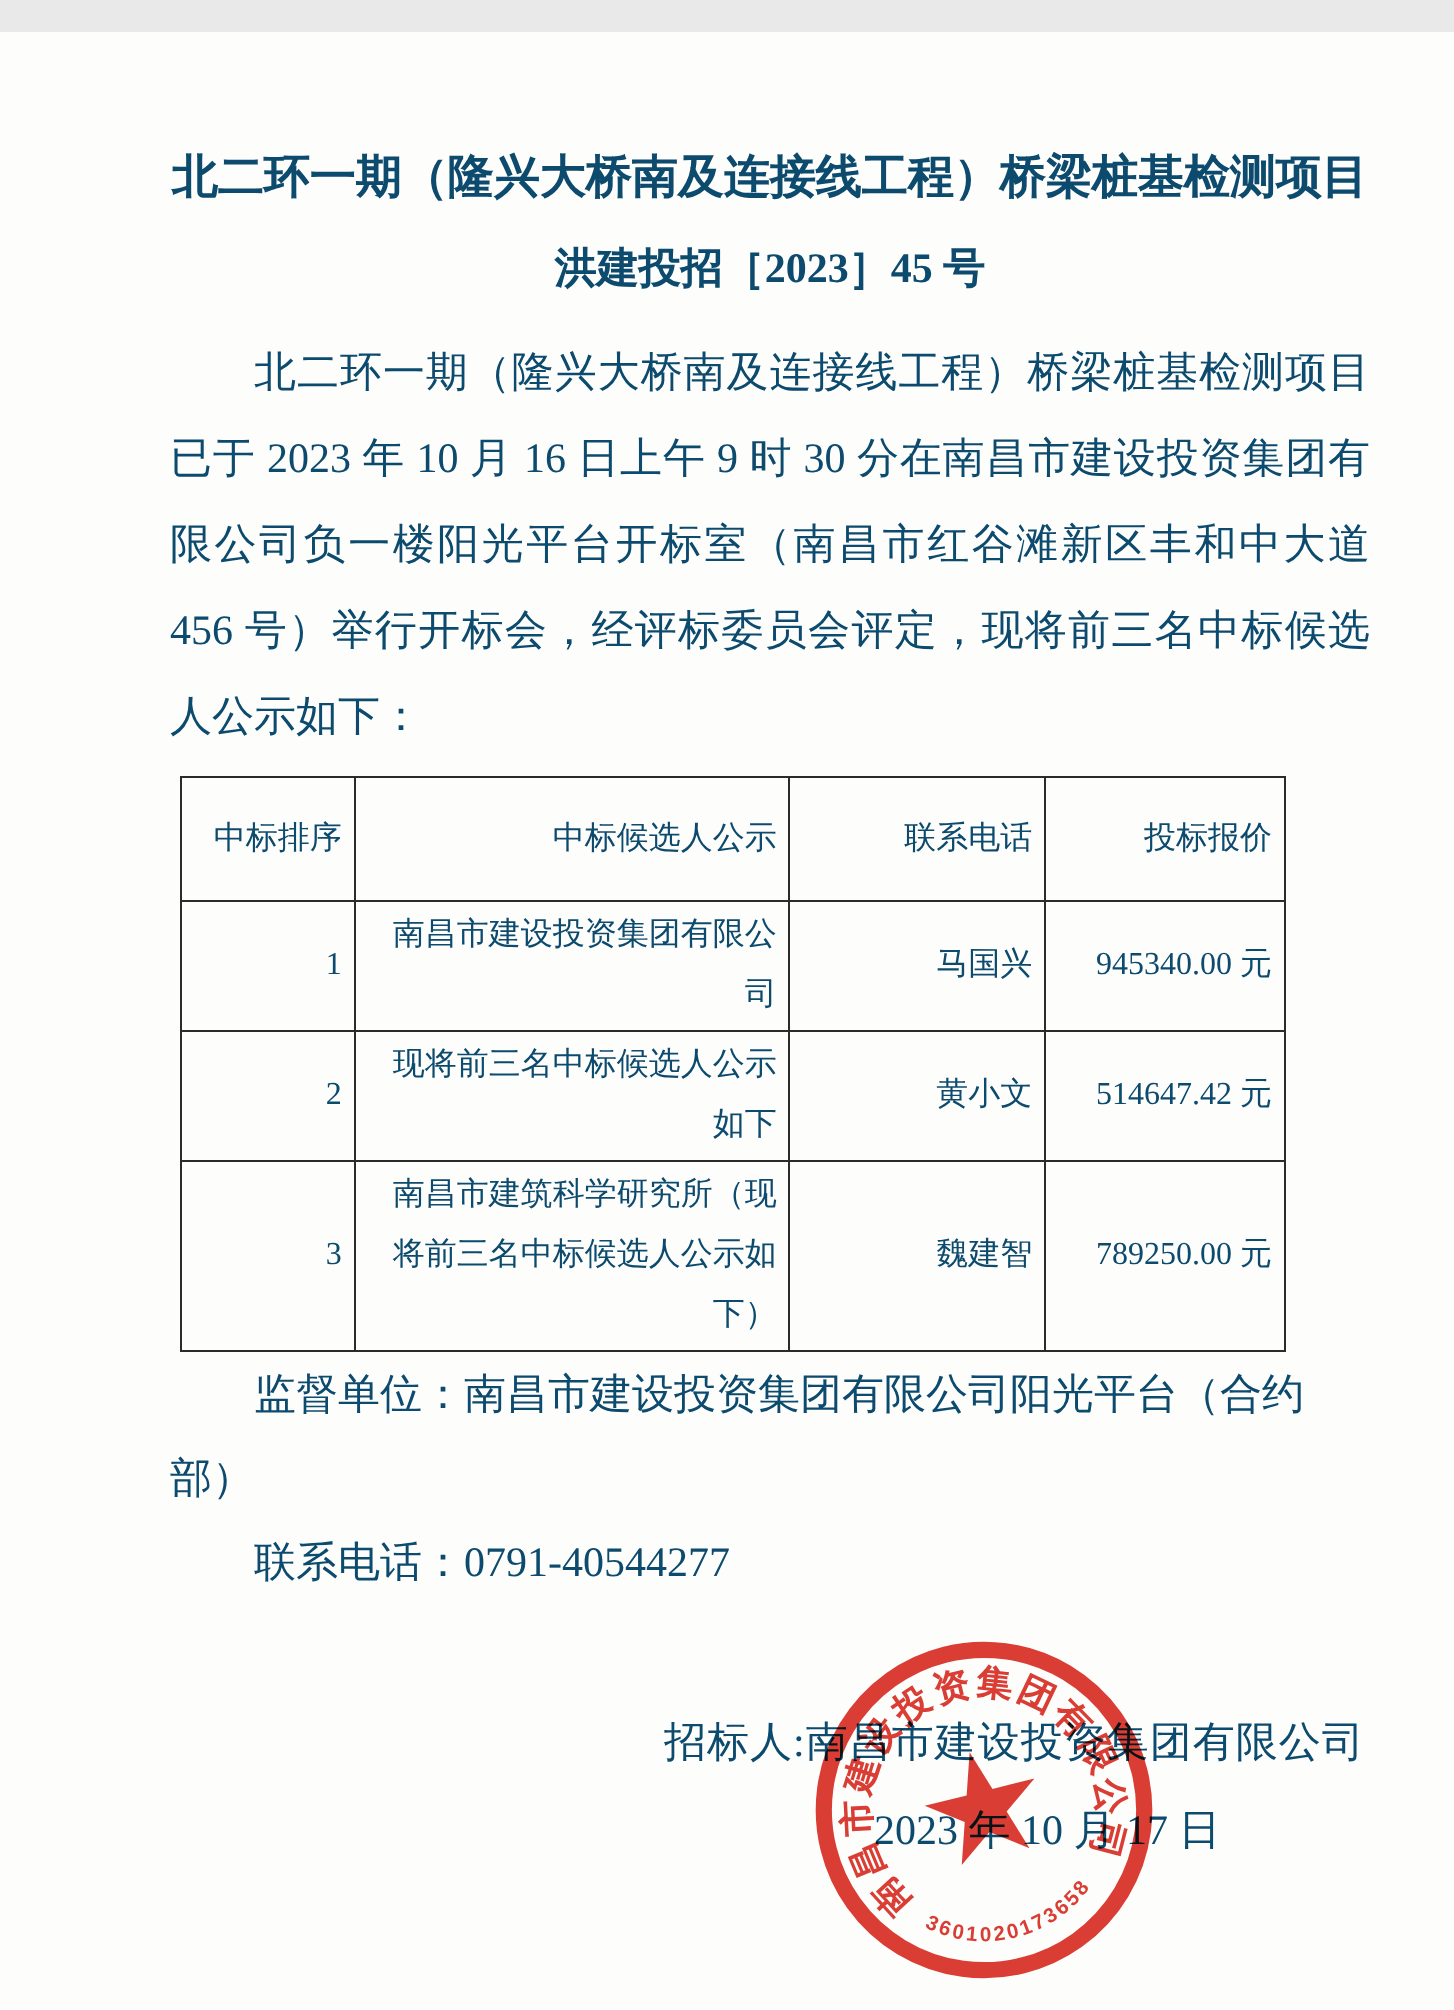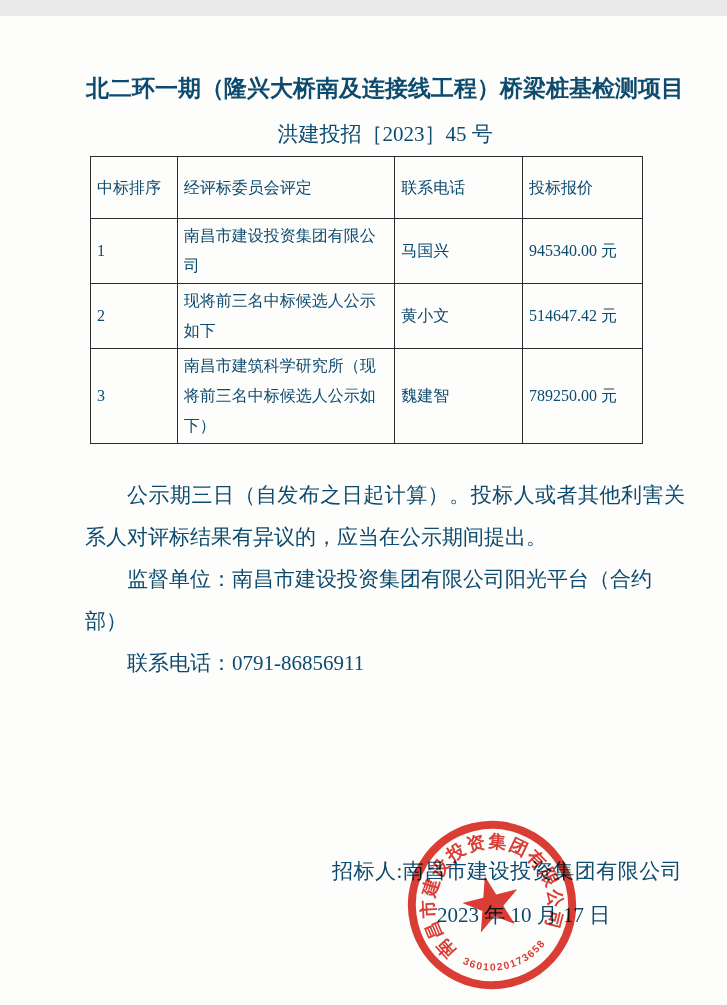--- a/index.html
+++ b/index.html
@@ -16,35 +16,35 @@
   .content { padding:56px 42px 0 85px; }
   .title {
     text-align:center;
     font-size:23px; font-weight:bold;
     line-height:34px;
   }
   .title-line2 { margin-top:19px; }
   .docnum {
     margin-top:14px;
     text-align:center;
-    font-size:21px; font-weight:normal;
+    font-size:21px; font-weight:bold;
   }
   .para {
     font-size:21px;
     line-height:43px;
     text-align:justify;
     text-indent:2em;
   }
   .intro { margin-top:17px; }
   .candidates-table {
     width:553px;
     margin:8px 0 0 5px;
     border-collapse:collapse;
     font-size:16px;
-    text-align:left;
+    text-align:right;
   }
   .candidates-table th, .candidates-table td {
     border:1.6px solid #2b2b2b;
     font-weight:normal;
     padding:2px 6px;
     line-height:30px;
     vertical-align:middle;
   }
   tr.hrow  { height:62px; }
   tr.r1    { height:50px; }
@@ -83,32 +83,33 @@
 </style>
 </head>
 <body>
 
 <div class="page">
   <div class="content">
 
     <div class="title">北二环一期（隆兴大桥南及连接线工程）桥梁桩基检测项目</div>
     <div class="docnum">洪建投招［2023］45 号</div>
 
+    <p class="para intro">北二环一期（隆兴大桥南及连接线工程）桥梁桩基检测项目已于 2023 年 10 月 16 日上午 9 时 30 分在南昌市建设投资集团有限公司负一楼阳光平台开标室（南昌市红谷滩新区丰和中大道 456 号）举行开标会，经评标委员会评定，现将前三名中标候选人公示如下：</p>
 
     <table class="candidates-table">
       <colgroup>
         <col style="width:87px">
         <col style="width:218px">
         <col style="width:128px">
         <col style="width:120px">
       </colgroup>
       <thead>
         <tr class="hrow">
           <th>中标排序</th>
-          <th>经评标委员会评定</th>
+          <th>中标候选人公示</th>
           <th>联系电话</th>
           <th>投标报价</th>
         </tr>
       </thead>
       <tbody>
         <tr class="r1">
           <td>1</td>
           <td>南昌市建设投资集团有限公司</td>
           <td>马国兴</td>
           <td>945340.00 元</td>
@@ -121,23 +122,22 @@
         </tr>
         <tr class="r3">
           <td>3</td>
           <td>南昌市建筑科学研究所（现将前三名中标候选人公示如下）</td>
           <td>魏建智</td>
           <td>789250.00 元</td>
         </tr>
       </tbody>
     </table>
 
-    <p class="para after-table">公示期三日（自发布之日起计算）。投标人或者其他利害关系人对评标结果有异议的，应当在公示期间提出。</p>
     <p class="indented">监督单位：南昌市建设投资集团有限公司阳光平台（合约部）</p>
-    <p class="indented">联系电话：0791-86856911</p>
+    <p class="indented">联系电话：0791-40544277</p>
   </div>
 
   <div class="tenderer">招标人:南昌市建设投资集团有限公司</div>
   <div class="dateline">2023 年 10 月 17 日</div>
 
   <div class="stamp">
     <svg viewBox="0 0 200 200" width="180" height="180">
       <g transform="rotate(-14 100 100)">
         <circle cx="100" cy="100" r="89" fill="none" stroke="#d7281e" stroke-width="9"></circle>
         <path id="sealArcTop" d="M 49.6,139.4 A 64,64 0 1 1 150.4,139.4" fill="none"></path>

